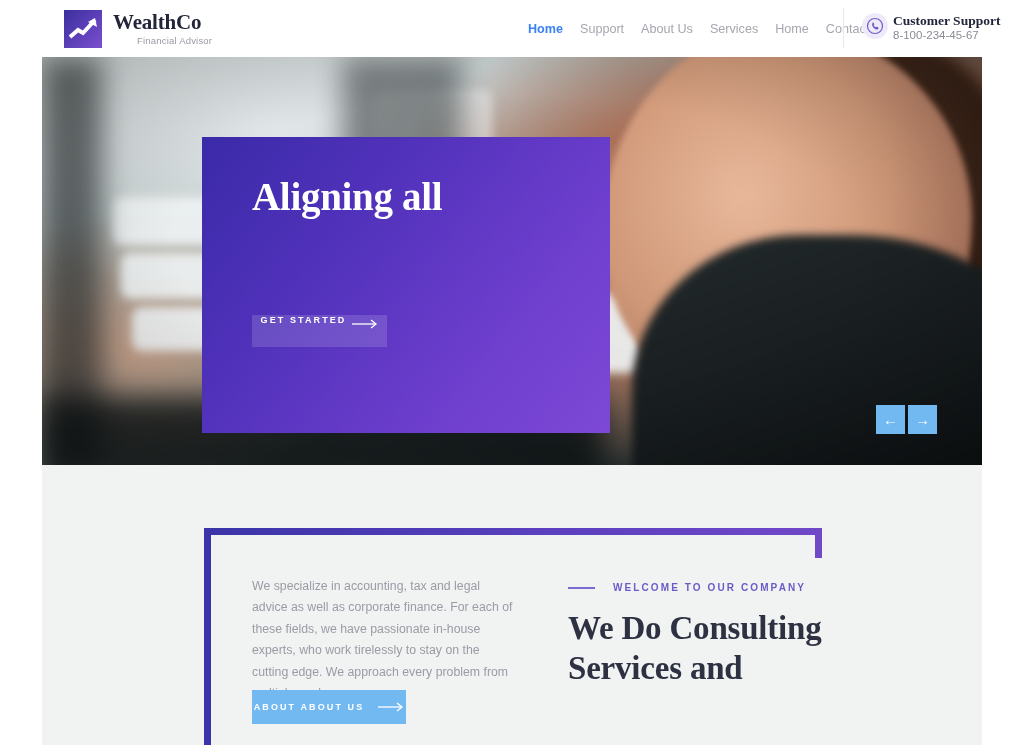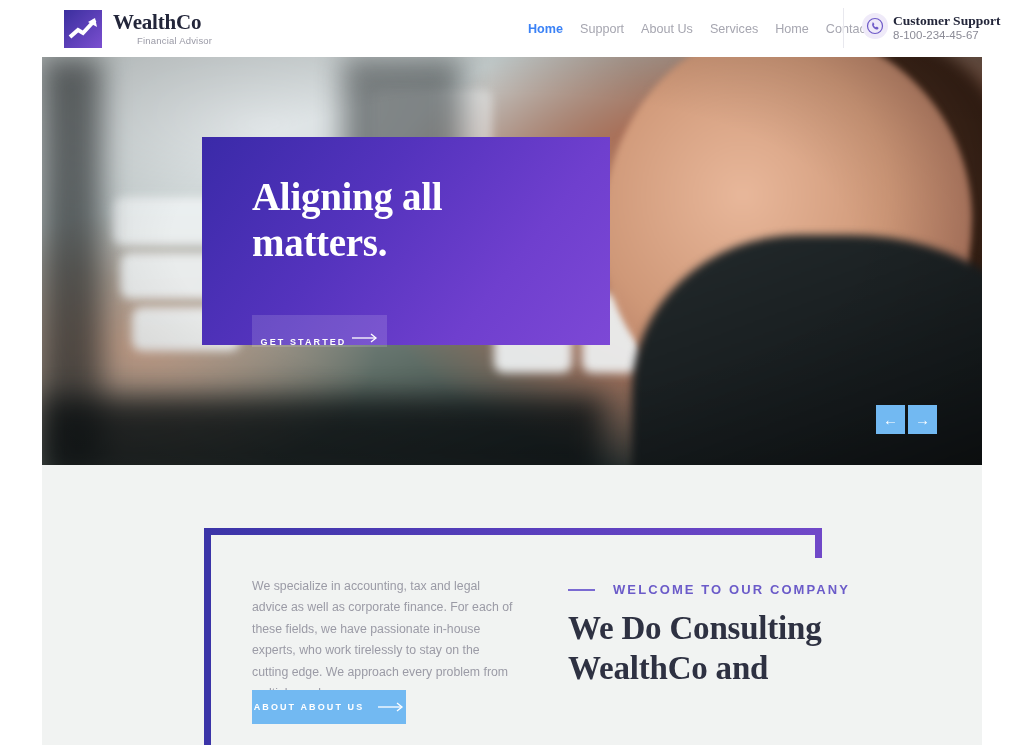--- a/index.html
+++ b/index.html
@@ -113,34 +113,34 @@
     background: linear-gradient(160deg, #232a2c 0%, #151a1c 60%, #0b0e0f 100%);
     filter: blur(4px);
   }
   .ph-vignette {
     position: absolute; inset: 0;
     background: radial-gradient(ellipse 90% 90% at 50% 45%, rgba(0,0,0,0) 40%, rgba(0,0,0,.34) 100%);
   }
 
   .hero-card {
     position: absolute; left: 160px; top: 80px;
-    width: 408px; height: 208px;
+    width: 408px; height: 296px;
     background: linear-gradient(128deg, #3a2aa8 0%, #5433bd 38%, #6f3fce 72%, #7d48d6 100%);
   }
   .hero-title {
     position: absolute; left: 50px; top: 37px;
     font-family: "Liberation Serif", serif;
     font-weight: 700; font-size: 39px; line-height: 1.18;
     color: #ffffff; letter-spacing: -0.3px;
   }
   .hero-btn {
     position: absolute; left: 50px; top: 178px;
     width: 135px; height: 32px;
     background: rgba(255,255,255,.14);
-    display: flex; align-items: flex-end; justify-content: center; gap: 6px;
+    display: flex; align-items: flex-start; justify-content: center; gap: 6px;
     cursor: pointer;
   }
   .hero-btn .lbl {
     font-size: 9px; font-weight: 700; color: #ffffff; letter-spacing: 2.1px;
   }
   .arrow { display: inline-block; }
 
   .slider-nav {
     position: absolute; right: 45px; bottom: 31px;
     display: flex; gap: 3px;
@@ -190,21 +190,21 @@
   .about-btn .lbl {
     font-size: 9px; font-weight: 700; color: #ffffff; letter-spacing: 2.1px;
   }
 
   .eyebrow {
     position: absolute; left: 568px; top: 582px;
     display: flex; align-items: center; gap: 18px;
   }
   .eyebrow-dash { width: 27px; height: 2px; background: #7a6ad2; }
   .eyebrow-text {
-    font-size: 13px; font-weight: 700; color: #6b5bc9; letter-spacing: 2.1px; text-align: right;
+    font-size: 10px; font-weight: 700; color: #6b5bc9; letter-spacing: 2.1px; text-align: right;
   }
   .about-heading {
     position: absolute; left: 568px; top: 608px;
     width: 300px;
     font-family: "Liberation Serif", serif;
     font-weight: 700; font-size: 33px; line-height: 1.22;
     color: #2e3142; letter-spacing: -0.2px;
   }
 </style>
 </head>
@@ -270,21 +270,20 @@
       <div class="ph-dark" style="left:300px; top:0px;   width:120px; height:120px; opacity:.45;"></div>
       <div class="ph-hair"></div>
       <div class="ph-face"></div>
       <div class="ph-blazer"></div>
       <div class="ph-vignette"></div>
     </div>
 
     <div class="hero-card">
       <div class="hero-title">
         <div>Aligning all</div>
-        <div>matters.</div>
       </div>
       <div class="hero-btn">
         <span class="lbl">GET STARTED</span>
         <span class="arrow">
           <svg width="26" height="10" viewBox="0 0 26 10">
             <line x1="0" y1="5" x2="23" y2="5" stroke="#ffffff" stroke-width="1.3"></line>
             <polyline points="19,1 24,5 19,9" fill="none" stroke="#ffffff" stroke-width="1.3"></polyline>
           </svg>
         </span>
       </div>
@@ -316,16 +315,16 @@
     </span>
   </div>
 
   <div class="eyebrow">
     <span class="eyebrow-dash"></span>
     <span class="eyebrow-text">WELCOME TO OUR COMPANY</span>
   </div>
 
   <h2 class="about-heading">
     <span>We Do Consulting</span><br>
-    <span>WealthCo and</span><br>
+    <span>Services and</span><br>
   </h2>
 
 </div>
 
 </body></html>

